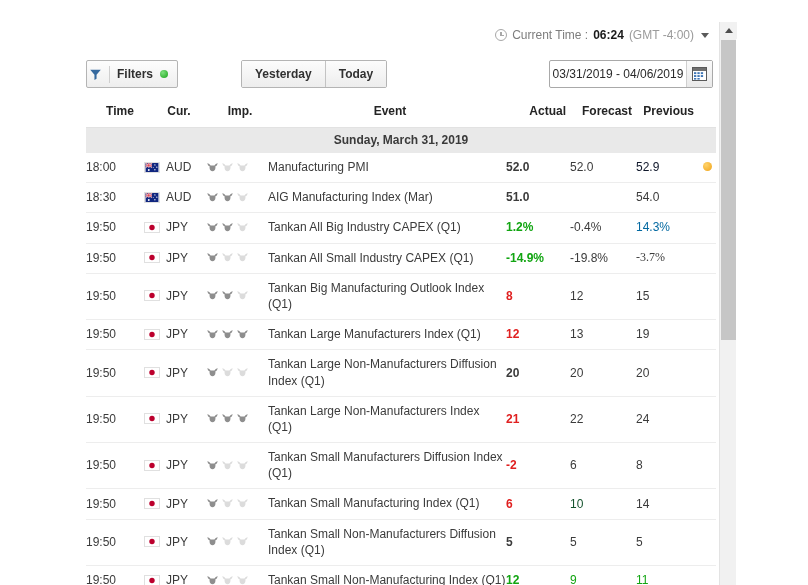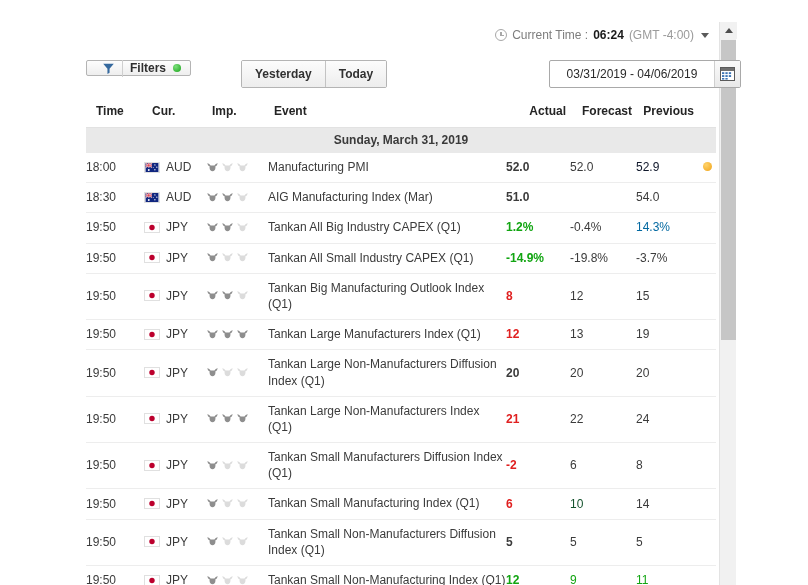--- a/index.html
+++ b/index.html
@@ -60,25 +60,25 @@
   }
   .vscroll .thumb {
     position: absolute; left: 1px; top: 18px; width: 15px; height: 300px;
     background: #c6c6c6;
   }
 
   
   .controls { position: absolute; left: 0; top: 60px; width: 715px; height: 32px; }
 
   .filters-btn {
-    position: absolute; left: 86px; top: 0; height: 16px;
+    position: absolute; left: 86px; top: 0; height: 28px;
     display: flex; align-items: center;
     border: 1px solid #b4b4b4; border-radius: 2px;
     background: linear-gradient(#fdfdfd, #eeeeee);
-    padding: 0 9px 0 15px; gap: 7px; cursor: pointer;
+    padding: 0 9px 0 2px; gap: 7px; cursor: pointer;
   }
   .funnel-ico { width: 13px; height: 13px; display: block; }
   .filters-sep { width: 1px; height: 17px; background: #cfcfcf; }
   .filters-btn .txt { font-size: 12px; color: #2f2f2f; font-weight: bold; }
   .green-dot {
     width: 8px; height: 8px; border-radius: 50%;
     background: radial-gradient(circle at 35% 32%, #7de07d, #19a319);
   }
 
   .seg {
@@ -88,21 +88,21 @@
   .seg .tab {
     display: flex; align-items: center; justify-content: center;
     padding: 0 13px; font-size: 12px; font-weight: bold; color: #313131;
     background: linear-gradient(#fcfcfc, #ededed);
     border-right: 1px solid #c3c3c3; cursor: pointer; white-space: nowrap;
   }
   .seg .tab:last-child { border-right: none; }
   .seg .tab.active { background: #7f7f7f; color: #ffffff; }
 
   .daterange {
-    position: absolute; left: 549px; top: 0; height: 28px; width: 192px;
+    position: absolute; left: 549px; top: 0; height: 28px; width: 164px;
     display: flex; align-items: center;
     border: 1px solid #a9a9a9; background: #fff; border-radius: 2px;
   }
   .daterange .dtxt {
     flex: 1; text-align: center; font-size: 12px; color: #2a2a2a; white-space: nowrap;
   }
   .cal-btn {
     width: 26px; height: 26px; flex: 0 0 auto;
     border-left: 1px solid #cfcfcf;
     background: linear-gradient(#fafafa, #e9e9e9);
@@ -118,21 +118,21 @@
   .tbl col.c-cur  { width: 62px; }
   .tbl col.c-imp  { width: 62px; }
   .tbl col.c-evt  { width: 238px; }
   .tbl col.c-act  { width: 64px; }
   .tbl col.c-fc   { width: 66px; }
   .tbl col.c-prev { width: 62px; }
   .tbl col.c-note { width: 18px; }
 
   .tbl thead th {
     font-size: 12px; font-weight: bold; color: #242424;
-    padding: 4px 0 9px 0; text-align: left; border-bottom: 1px solid #e2e2e2;
+    padding: 4px 0 9px 0; text-align: center; border-bottom: 1px solid #e2e2e2;
   }
   .tbl thead th.num { text-align: right; padding-right: 4px; }
   .tbl thead th.evt { padding-left: 6px; }
   .tbl thead th.cur { padding-left: 8px; }
   .tbl thead th.imp { padding-left: 6px; }
   .tbl thead th.time { padding-left: 10px; }
 
   .daysep td {
     background: #e9e9e9; color: #3a3a3a; font-size: 12px; font-weight: bold;
     text-align: center; padding: 5px 0 6px 0;
@@ -376,21 +376,21 @@
                 <path d="M1.4 3.3 C1.4 3.3 3 2.6 4.6 4.2 L5.6 5.6 L10.4 5.6 L11.4 4.2 C13 2.6 14.6 3.3 14.6 3.3 C14.6 3.3 13.4 4.2 13.1 5.8 L11.6 6.4 L11.6 8.2 C11.6 10.8 10 12.6 8 12.6 C6 12.6 4.4 10.8 4.4 8.2 L4.4 6.4 L2.9 5.8 C2.6 4.2 1.4 3.3 1.4 3.3 Z" fill="#dcdcdc"></path>
               </svg>
               <svg class="bull" viewBox="0 0 16 16">
                 <path d="M1.4 3.3 C1.4 3.3 3 2.6 4.6 4.2 L5.6 5.6 L10.4 5.6 L11.4 4.2 C13 2.6 14.6 3.3 14.6 3.3 C14.6 3.3 13.4 4.2 13.1 5.8 L11.6 6.4 L11.6 8.2 C11.6 10.8 10 12.6 8 12.6 C6 12.6 4.4 10.8 4.4 8.2 L4.4 6.4 L2.9 5.8 C2.6 4.2 1.4 3.3 1.4 3.3 Z" fill="#dcdcdc"></path>
               </svg>
             </div>
           </td>
           <td class="evt">Tankan All Small Industry CAPEX (Q1)</td>
           <td class="num act" style="color: rgb(18, 165, 18);">-14.9%</td>
           <td class="num" style="color: rgb(59, 59, 59);">-19.8%</td>
-          <td class="num" style="color: rgb(59, 59, 59);">-3.7%</td>
+          <td class="num" style="color: rgb(59, 59, 59); font-family: Liberation Serif, serif;">-3.7%</td>
           <td class="note"></td>
         </tr>
         <tr class="row">
           <td class="time">19:50</td>
           <td class="cur">
             <div class="cur-wrap">
               <svg class="flag" viewBox="0 0 20 14">
                 <rect width="20" height="14" fill="#ffffff"></rect>
                 <circle cx="10" cy="7" r="4.2" fill="#bc002d"></circle>
               </svg>

